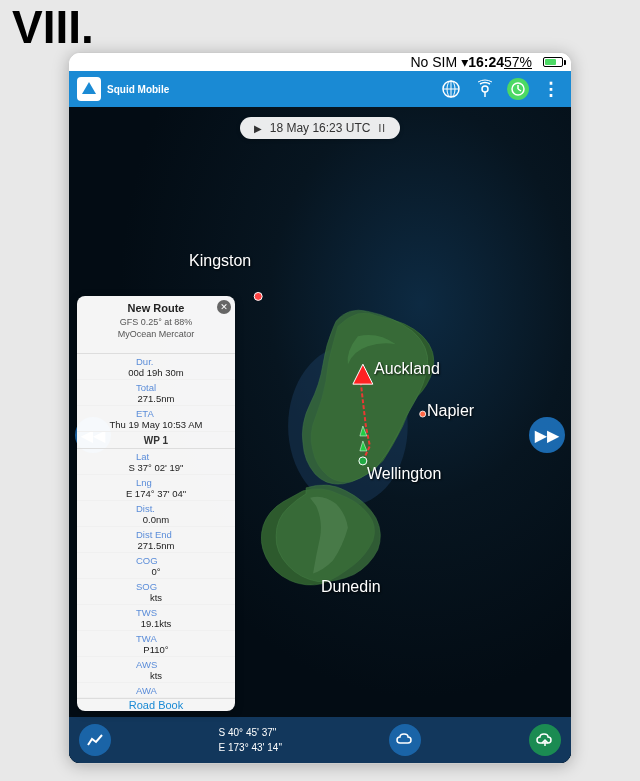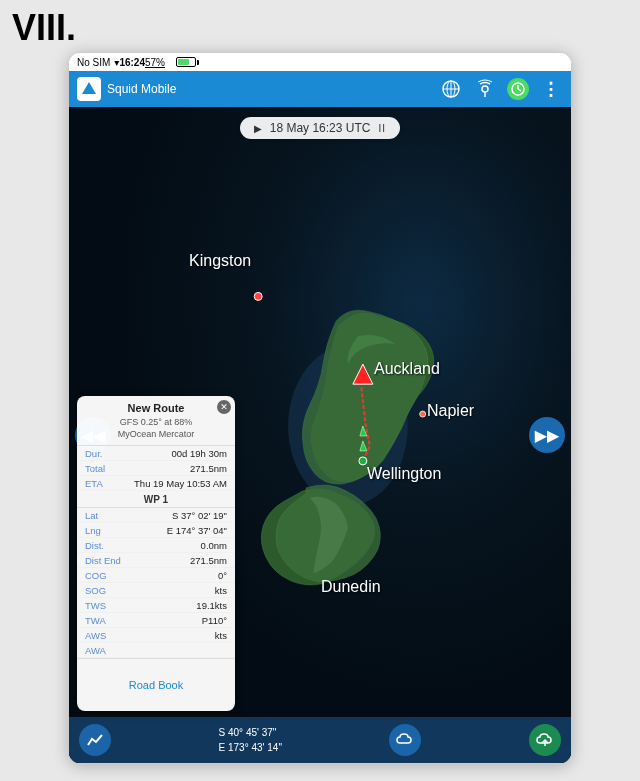--- a/index.html
+++ b/index.html
@@ -6,23 +6,23 @@
     body {
       width: 640px;
       height: 781px;
       background: #e8e8e8;
       font-family: -apple-system, 'Helvetica Neue', Arial, sans-serif;
       overflow: hidden;
     }
 
     
     .chapter-heading {
-      font-size: 36px;
+      font-size: 46px;
       font-weight: bold;
-      padding: 7px 12px;
+      padding: 0 12px;
       color: #000;
     }
 
     
     .device-frame {
       position: absolute;
       top: 52px;
       left: 68px;
       width: 504px;
       height: 712px;
@@ -30,24 +30,24 @@
       border-radius: 12px;
       box-shadow: 0 2px 16px rgba(0,0,0,0.25);
       overflow: hidden;
       border: 1.5px solid #ccc;
     }
 
     
     .status-bar {
       background: #fff;
       display: flex;
-      justify-content: flex-start;
+      justify-content: flex-end;
       align-items: center;
       padding: 2px 8px;
-      font-size: 10px;
+      font-size: 14px;
       color: #000;
       height: 18px;
     }
     .status-left { display: flex; align-items: center; gap: 4px; }
     .status-center { font-weight: 600; }
     .status-right { display: flex; align-items: center; gap: 11px; text-decoration: underline; }
     .battery-icon {
       width: 20px; height: 10px;
       border: 1.5px solid #000;
       border-radius: 2px;
@@ -81,22 +81,22 @@
     }
     .app-logo {
       width: 24px; height: 24px;
       background: #fff;
       border-radius: 4px;
       display: flex; align-items: center; justify-content: center;
       font-size: 11px; color: #1a8ad4; font-weight: bold;
     }
     .app-title {
       color: #fff;
-      font-size: 12px;
-      font-weight: 400;
+      font-size: 10px;
+      font-weight: 700;
       flex: 1;
     }
     .header-icons {
       display: flex; gap: 10px; align-items: center;
     }
     .header-icon {
       color: #fff;
       font-size: 16px;
       width: 24px; height: 24px;
       display: flex; align-items: center; justify-content: center;
@@ -210,29 +210,30 @@
       font-weight: bold;
       font-size: 11px;
       padding: 6px 20px 2px;
       color: #222;
     }
     .panel-subtitle {
       text-align: center;
       font-size: 9px;
       color: #555;
       line-height: 1.4;
-      padding-bottom: 4px;
+      padding-bottom: 12px;
       border-bottom: 1px solid #ddd;
     }
     .panel-row {
       display: flex;
       justify-content: space-between;
       align-items: center;
       padding: 1.5px 8px;
       border-bottom: 1px solid #f0f0f0;
+      flex-direction: column;
     }
     .panel-row:last-of-type { border-bottom: none; }
     .row-label {
       color: #5b8dd9;
       font-size: 9.5px;
       min-width: 40px;
     }
     .row-value {
       color: #222;
       font-size: 9.5px;
@@ -244,21 +245,21 @@
       font-size: 10px;
       color: #333;
       padding: 3px 0 2px;
       border-bottom: 1px solid #ddd;
     }
     .panel-road-book {
       text-align: center;
       color: #1a8ad4;
       font-size: 11px;
       font-weight: 500;
-      padding: 20px;
+      padding: 0;
       border-top: 1px solid #ddd;
       cursor: pointer;
     }
 
     
     .bottom-bar {
       position: absolute;
       bottom: 0; left: 0; right: 0;
       height: 46px;
       background: rgba(20, 60, 100, 0.9);

